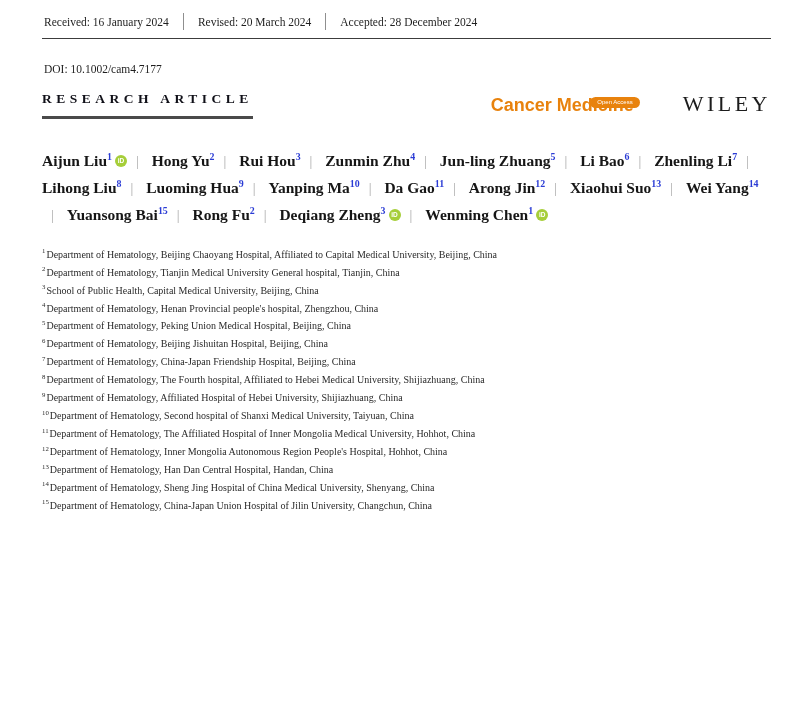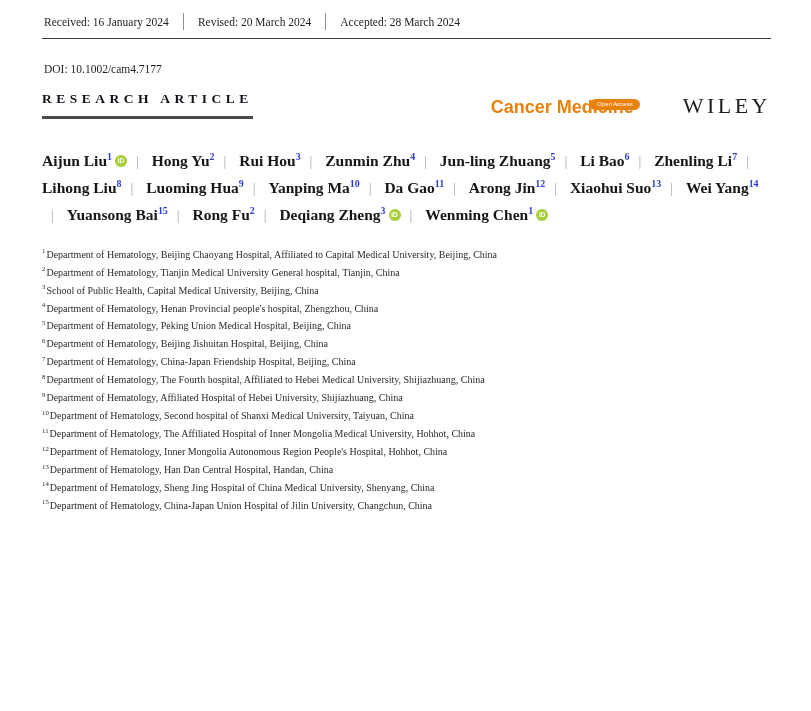--- a/index.html
+++ b/index.html
@@ -16,21 +16,21 @@
     font-size:11.5px;color:#1e1e1e;
     padding:3px 0 8px 2px;
     border-bottom:1.4px solid #3c3c3c;
   }
   .date-cell{white-space:nowrap;}
   .vsep{border-left:1px solid #8f8f8f;height:17px;margin:0 14px;}
 
   .doi{font-size:11.5px;margin-top:24px;padding-left:2px;color:#1e1e1e;}
 
   
-  .brand-row{display:flex;justify-content:space-between;align-items:flex-end;margin-top:16px;}
+  .brand-row{display:flex;justify-content:space-between;align-items:center;margin-top:16px;}
   .article-type{
     display:inline-block;
     font-weight:bold;font-size:13.5px;letter-spacing:4.5px;
     color:#101018;padding-bottom:9px;border-bottom:3.5px solid #4a4a4a;
   }
   .logos{display:flex;align-items:flex-end;gap:20px;padding-bottom:2px;}
   .cm-logo{display:flex;flex-direction:row;min-width:152px;}
   .cm-text{
     font-family:"Liberation Sans", sans-serif;
     color:#e8820d;font-size:18px;font-weight:600;letter-spacing:0px;line-height:1.05;
@@ -80,21 +80,21 @@
 </head>
 <body>
 
 <div class="page">
 
   <div class="dates-row">
     <span class="date-cell">Received: 16 January 2024</span>
     <span class="vsep"></span>
     <span class="date-cell">Revised: 20 March 2024</span>
     <span class="vsep"></span>
-    <span class="date-cell">Accepted: 28 March 2024</span>
+    <span class="date-cell">Accepted: 28 December 2024</span>
   </div>
 
   <div class="doi">DOI: 10.1002/cam4.7177</div>
 
   <div class="brand-row">
     <span class="article-type">RESEARCH ARTICLE</span>
     <div class="logos">
       <div class="cm-logo">
         <span class="cm-text">Cancer Medicine</span>
         <div class="cm-rule">

